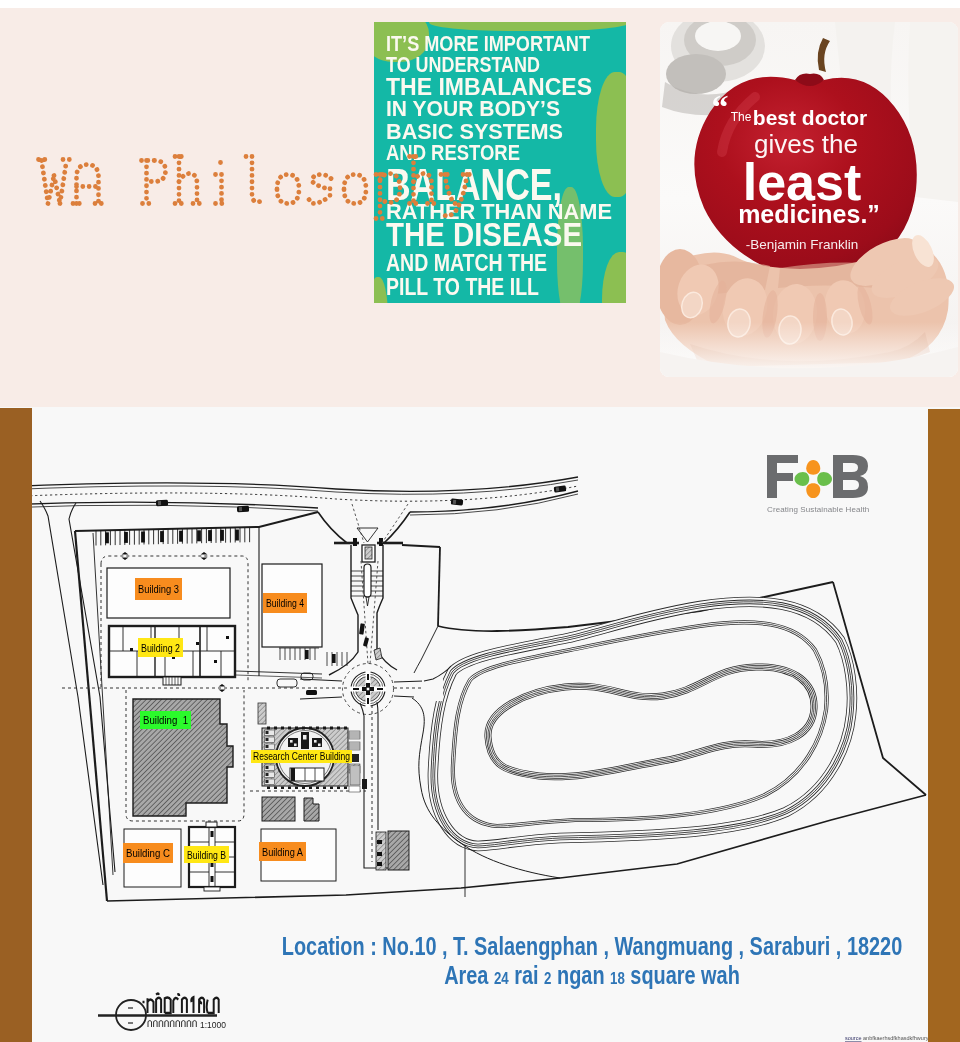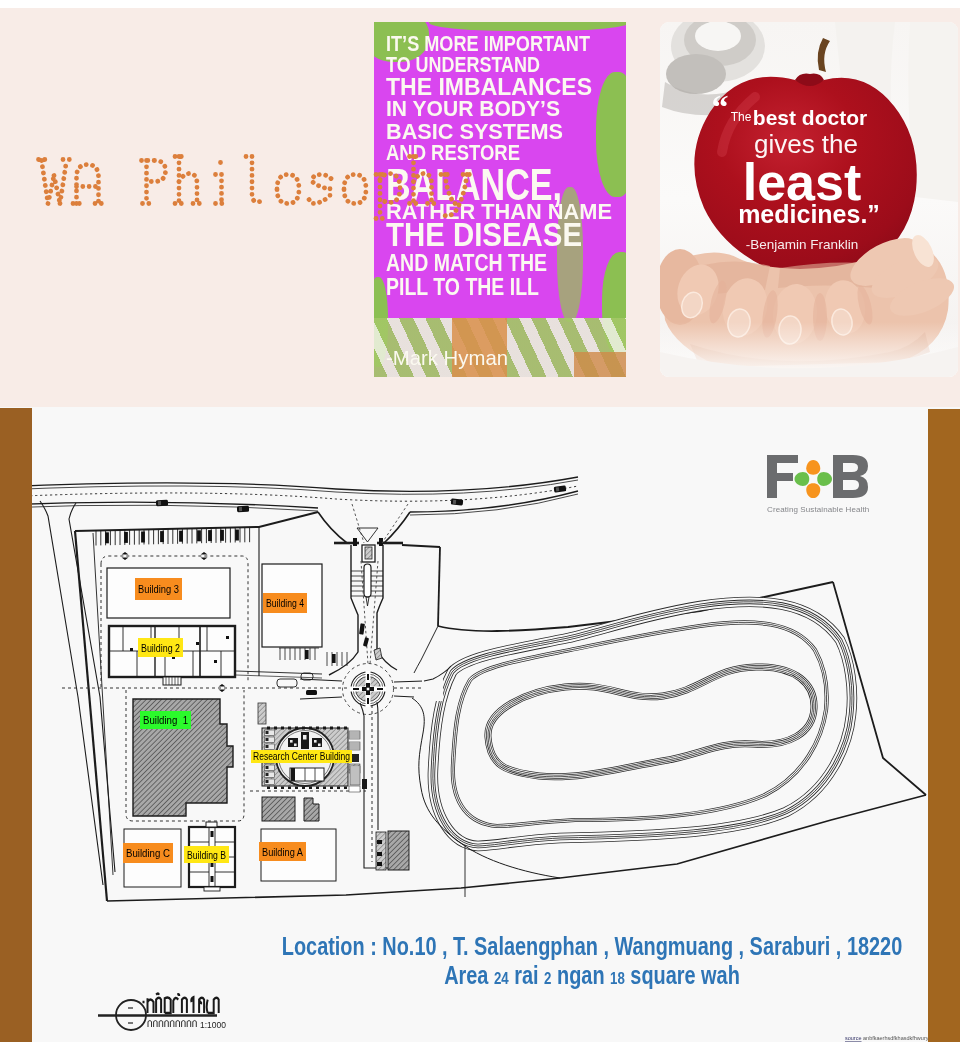--- a/index.html
+++ b/index.html
@@ -5,21 +5,21 @@
 html,body{margin:0;padding:0;}
 body{width:960px;height:1042px;position:relative;overflow:hidden;
   font-family:"Liberation Sans", sans-serif;background:#fff;}
 .abs{position:absolute;}
 </style>
 </head>
 <body>
 
 <div class="abs" style="left:0;top:8px;width:960px;height:399px;background:#f8ece7;"></div>
 
-<div class="abs" style="left:374px;top:22px;width:252px;height:355px;background:#d946ef;overflow:hidden;">
+<div class="abs" style="left:374px;top:22px;width:252px;height:281px;background:#14b8a6;overflow:hidden;">
 
   <div class="abs" style="left:-10px;top:-12px;width:65px;height:52px;background:#8cbf52;border-radius:45%;"></div>
   <div class="abs" style="left:55px;top:-12px;width:200px;height:21px;background:#8cbf52;border-radius:40%;"></div>
   <div class="abs" style="left:222px;top:50px;width:42px;height:125px;background:#8cbf52;border-radius:45%;"></div>
   <div class="abs" style="left:228px;top:230px;width:38px;height:105px;background:#8cbf52;border-radius:45%;"></div>
   <div class="abs" style="left:-6px;top:255px;width:20px;height:90px;background:#8cbf52;border-radius:45%;"></div>
   <div class="abs" style="left:183px;top:165px;width:26px;height:135px;background:#95c258;border-radius:45%;opacity:.75;"></div>
 
   <div class="abs" style="left:-15px;top:296px;width:290px;height:85px;background:repeating-linear-gradient(65deg,#a3c766 0 13px,#e9eedb 13px 24px);opacity:.92;"></div>
   <div class="abs" style="left:78px;top:296px;width:55px;height:85px;background:#d98f4b;opacity:.85;"></div>

